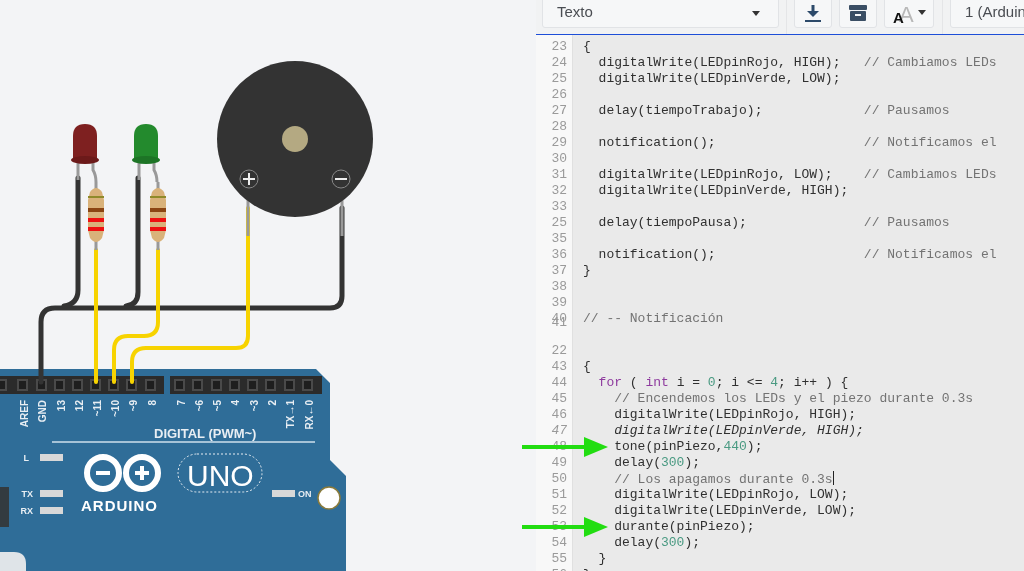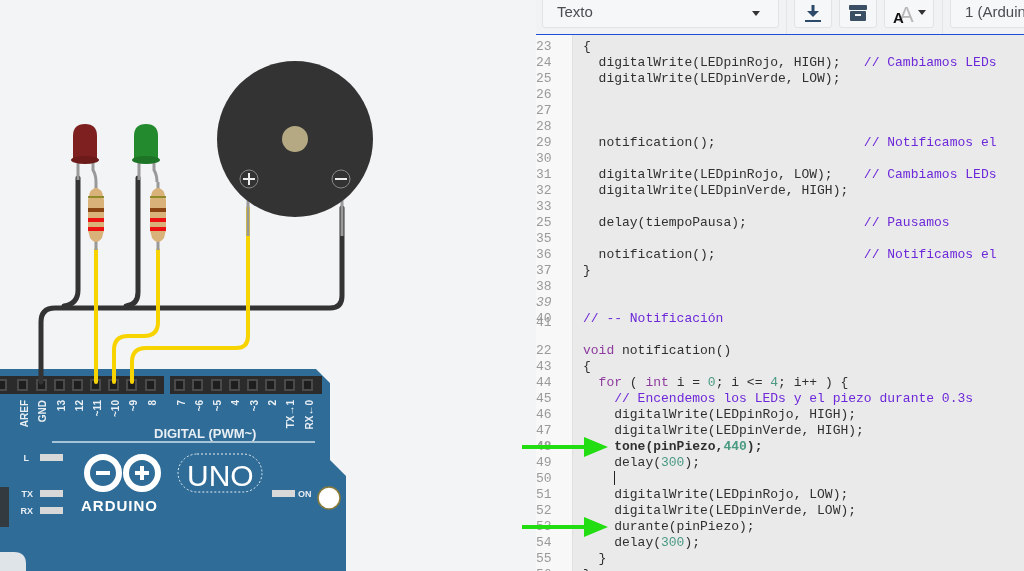--- a/index.html
+++ b/index.html
@@ -19,23 +19,23 @@
   #download-btn { left: 258px; width: 36px; }
   #library-btn { left: 303px; width: 36px; }
   #font-btn { left: 348px; width: 48px; }
   #device-select { left: 414px; width: 90px; }
   #device-select .label { position: absolute; left: 14px; top: 6px; font-size: 15px; color: #4a4d52; white-space: nowrap; }
   .tb-sep { position: absolute; top: 0; width: 1px; height: 34px; background: #e4e5e7; }
 
   #editor { position: absolute; left: 0; top: 35px; width: 488px; height: 536px; background: #eaeaea; overflow: hidden; }
   #gutter { position: absolute; left: 0; top: 0; width: 36px; height: 536px; background: #f8f8f8; border-right: 1px solid #e0e0e0; }
   .line { position: absolute; left: 0; height: 16px; width: 488px; font-family: "Liberation Mono", monospace; font-size: 13px; line-height: 16px; white-space: pre; }
-  .ln { position: absolute; left: 0; width: 31px; text-align: left; color: #9a9a9a; }
+  .ln { position: absolute; left: 0; width: 31px; text-align: right; color: #9a9a9a; }
   .code { position: absolute; left: 47px; color: #303030; }
-  .tok-comment { color: #6d28d9; }
+  .tok-comment { color: #737373; }
   .tok-keyword { color: #8e3a9e; }
   .tok-number { color: #4a9a82; }
   .cursor { display: inline-block; width: 1px; height: 14px; background: #222; vertical-align: -2px; }
 
   .arrow { position: absolute; }
 </style>
 </head>
 <body>
 
 <div id="canvas-area">
@@ -216,44 +216,44 @@
     </div>
   </div>
 
   <div id="editor">
     <div id="gutter"></div>
     <div id="lines">
         <div class="line" style="top: 4px;"><span class="ln">23</span><span class="code"><span>{</span></span></div>
         <div class="line" style="top: 20px;"><span class="ln">24</span><span class="code"><span>  digitalWrite(LEDpinRojo, HIGH);   </span><span class="tok-comment">// Cambiamos LEDs</span></span></div>
         <div class="line" style="top: 36px;"><span class="ln">25</span><span class="code"><span>  digitalWrite(LEDpinVerde, LOW);</span></span></div>
         <div class="line" style="top: 52px;"><span class="ln">26</span><span class="code"></span></div>
-        <div class="line" style="top: 68px;"><span class="ln">27</span></div>
+        <div class="line" style="top: 68px;"><span class="ln">27</span><span class="code"><span>  delay(tiempoTrabajo);             </span><span class="tok-comment">// Pausamos</span></span></div>
         <div class="line" style="top: 84px;"><span class="ln">28</span><span class="code"></span></div>
         <div class="line" style="top: 100px;"><span class="ln">29</span><span class="code"><span>  notification();                   </span><span class="tok-comment">// Notificamos el</span></span></div>
         <div class="line" style="top: 116px;"><span class="ln">30</span><span class="code"></span></div>
         <div class="line" style="top: 132px;"><span class="ln">31</span><span class="code"><span>  digitalWrite(LEDpinRojo, LOW);    </span><span class="tok-comment">// Cambiamos LEDs</span></span></div>
         <div class="line" style="top: 148px;"><span class="ln">32</span><span class="code"><span>  digitalWrite(LEDpinVerde, HIGH);</span></span></div>
         <div class="line" style="top: 164px;"><span class="ln">33</span><span class="code"></span></div>
         <div class="line" style="top: 180px;"><span class="ln">25</span><span class="code"><span>  delay(tiempoPausa);               </span><span class="tok-comment">// Pausamos</span></span></div>
         <div class="line" style="top: 196px;"><span class="ln">35</span><span class="code"></span></div>
         <div class="line" style="top: 212px;"><span class="ln">36</span><span class="code"><span>  notification();                   </span><span class="tok-comment">// Notificamos el</span></span></div>
         <div class="line" style="top: 228px;"><span class="ln">37</span><span class="code"><span>}</span></span></div>
         <div class="line" style="top: 244px;"><span class="ln">38</span><span class="code"></span></div>
-        <div class="line" style="top: 260px; font-style: italic;"><span class="ln">39</span><span class="code"></span></div>
+        <div class="line" style="top: 260px;"><span class="ln">39</span><span class="code"></span></div>
         <div class="line" style="top: 276px;"><span class="ln">40</span><span class="code"><span class="tok-comment">// -- Notificación</span></span></div>
         <div class="line" style="top: 280px;"><span class="ln">41</span><span class="code"></span></div>
-        <div class="line" style="top: 308px;"><span class="ln">22</span><span class="code"><span class="tok-keyword">void</span><span> notification()</span></span></div>
+        <div class="line" style="top: 308px;"><span class="ln">22</span></div>
         <div class="line" style="top: 324px;"><span class="ln">43</span><span class="code"><span>{</span></span></div>
         <div class="line" style="top: 340px;"><span class="ln">44</span><span class="code"><span>  </span><span class="tok-keyword">for</span><span> ( </span><span class="tok-keyword">int</span><span> i = </span><span class="tok-number">0</span><span>; i &lt;= </span><span class="tok-number">4</span><span>; i++ ) {</span></span></div>
         <div class="line" style="top: 356px;"><span class="ln">45</span><span class="code"><span>    </span><span class="tok-comment">// Encendemos los LEDs y el piezo durante 0.3s</span></span></div>
         <div class="line" style="top: 372px;"><span class="ln">46</span><span class="code"><span>    digitalWrite(LEDpinRojo, HIGH);</span></span></div>
-        <div class="line" style="top: 388px;"><span class="ln">47</span><span class="code"><span>    digitalWrite(LEDpinVerde, HIGH);</span></span></div>
-        <div class="line" style="top: 404px; font-weight: bold;"><span class="ln">48</span><span class="code"><span>    tone(pinPiezo,</span><span class="tok-number">440</span><span>);</span></span></div>
+        <div class="line" style="top: 388px; font-style: italic;"><span class="ln">47</span><span class="code"><span>    digitalWrite(LEDpinVerde, HIGH);</span></span></div>
+        <div class="line" style="top: 404px;"><span class="ln">48</span><span class="code"><span>    tone(pinPiezo,</span><span class="tok-number">440</span><span>);</span></span></div>
         <div class="line" style="top: 420px;"><span class="ln">49</span><span class="code"><span>    delay(</span><span class="tok-number">300</span><span>);</span></span></div>
-        <div class="line" style="top: 436px;"><span class="ln">50</span><span class="code"><span>    </span><span class="cursor"></span></span></div>
+        <div class="line" style="top: 436px;"><span class="ln">50</span><span class="code"><span>    </span><span class="tok-comment">// Los apagamos durante 0.3s</span><span class="cursor"></span></span></div>
         <div class="line" style="top: 452px;"><span class="ln">51</span><span class="code"><span>    digitalWrite(LEDpinRojo, LOW);</span></span></div>
         <div class="line" style="top: 468px;"><span class="ln">52</span><span class="code"><span>    digitalWrite(LEDpinVerde, LOW);</span></span></div>
         <div class="line" style="top: 484px;"><span class="ln">53</span><span class="code"><span>    durante(pinPiezo);</span></span></div>
         <div class="line" style="top: 500px;"><span class="ln">54</span><span class="code"><span>    delay(</span><span class="tok-number">300</span><span>);</span></span></div>
         <div class="line" style="top: 516px;"><span class="ln">55</span><span class="code"><span>  }</span></span></div>
         <div class="line" style="top: 532px;"><span class="ln">56</span><span class="code"><span>}</span></span></div>
       </div>
   </div>
 </div>
 

